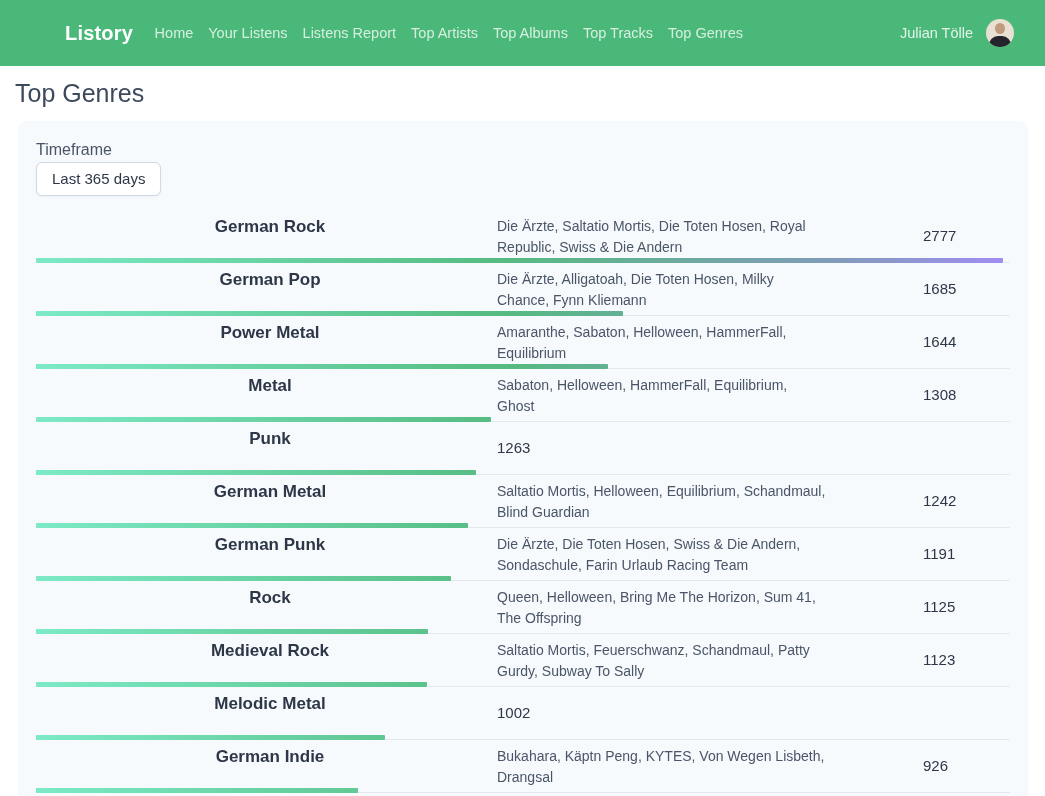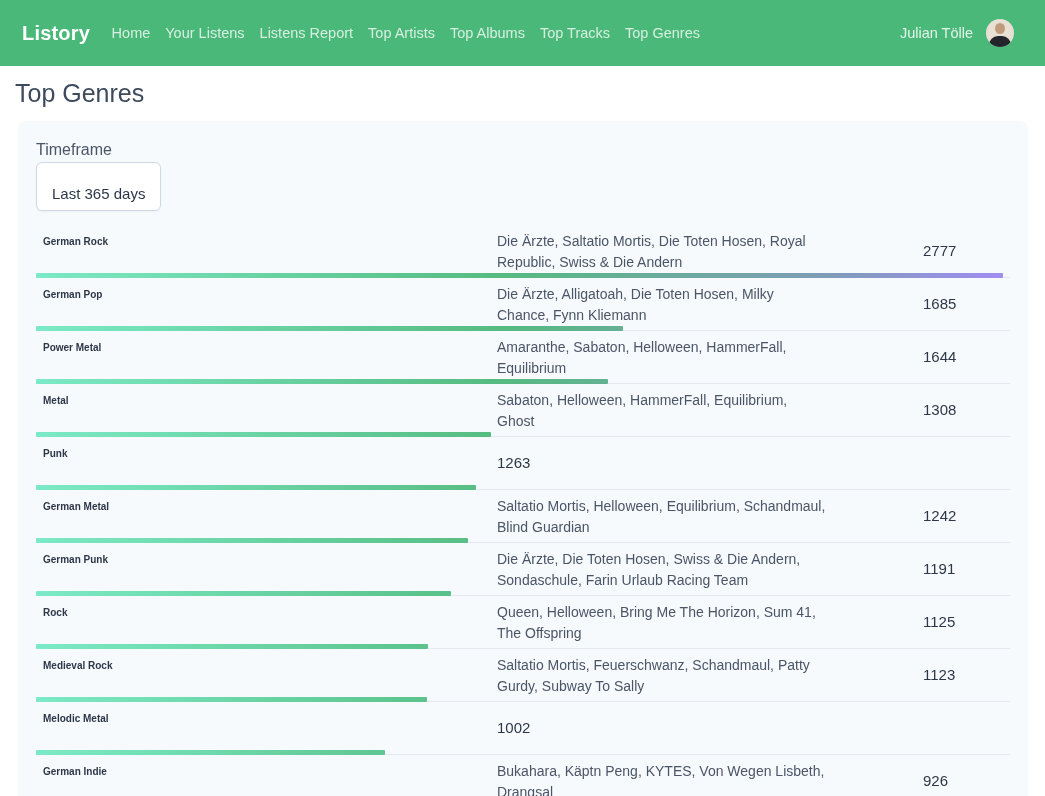--- a/index.html
+++ b/index.html
@@ -18,20 +18,21 @@
     align-items: center;
     padding: 0 31px 0 22px;
   }
   .brand {
     color: #ffffff;
     font-size: 20px;
     font-weight: 700;
     letter-spacing: 0.2px;
     margin-right: 14px;
     cursor: pointer;
+    margin-left: 43px;
   }
   .nav-links { display: flex; align-items: flex-end; }
   .nav-link {
     color: rgba(255,255,255,0.78);
     font-size: 14.5px;
     padding: 6px 7.5px;
     text-decoration: none;
     cursor: pointer;
     white-space: nowrap;
   }
@@ -83,43 +84,44 @@
   .filter-label {
     font-size: 16px;
     color: #4a5568;
     margin-bottom: 3px;
   }
   .timeframe-select {
     display: inline-block;
     background: #ffffff;
     border: 1px solid #cfd8e3;
     border-radius: 6px;
-    padding: 22px 15px 8px 15px;
+    padding: 7px 15px 8px 15px;
     font-size: 15px;
     color: #2d3748;
     cursor: pointer;
     box-shadow: 0 1px 2px rgba(45,55,72,0.05);
   }
 
   
   .rows { margin-top: 14px; }
   .genre-row {
     position: relative;
     display: grid;
     grid-template-columns: 461px 426px 1fr;
     padding: 6px 0 5px 0;
     min-height: 53px;
     align-items: start;
   }
   .genre-name {
-    font-size: 10px;
+    font-size: 17px;
     font-weight: 700;
     color: #2d3748;
     padding-left: 7px;
     line-height: 21px;
+    text-align: center;
   }
   .genre-artists {
     font-size: 14px;
     color: #4a5568;
     line-height: 21px;
     max-width: 330px;
   }
   .genre-count {
     font-size: 15px;
     color: #2d3748;

